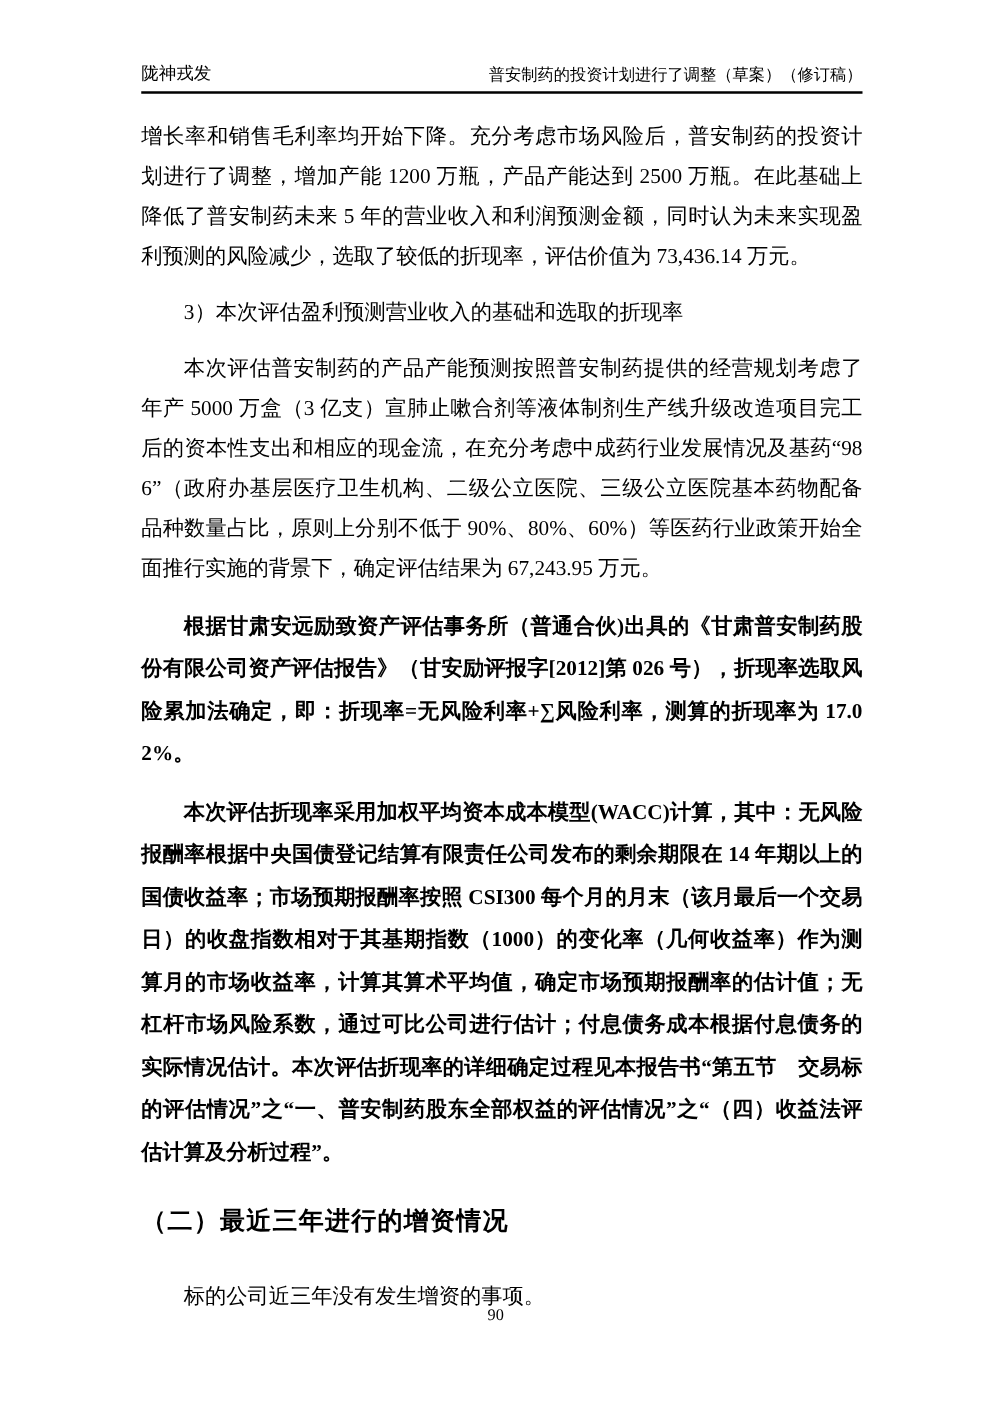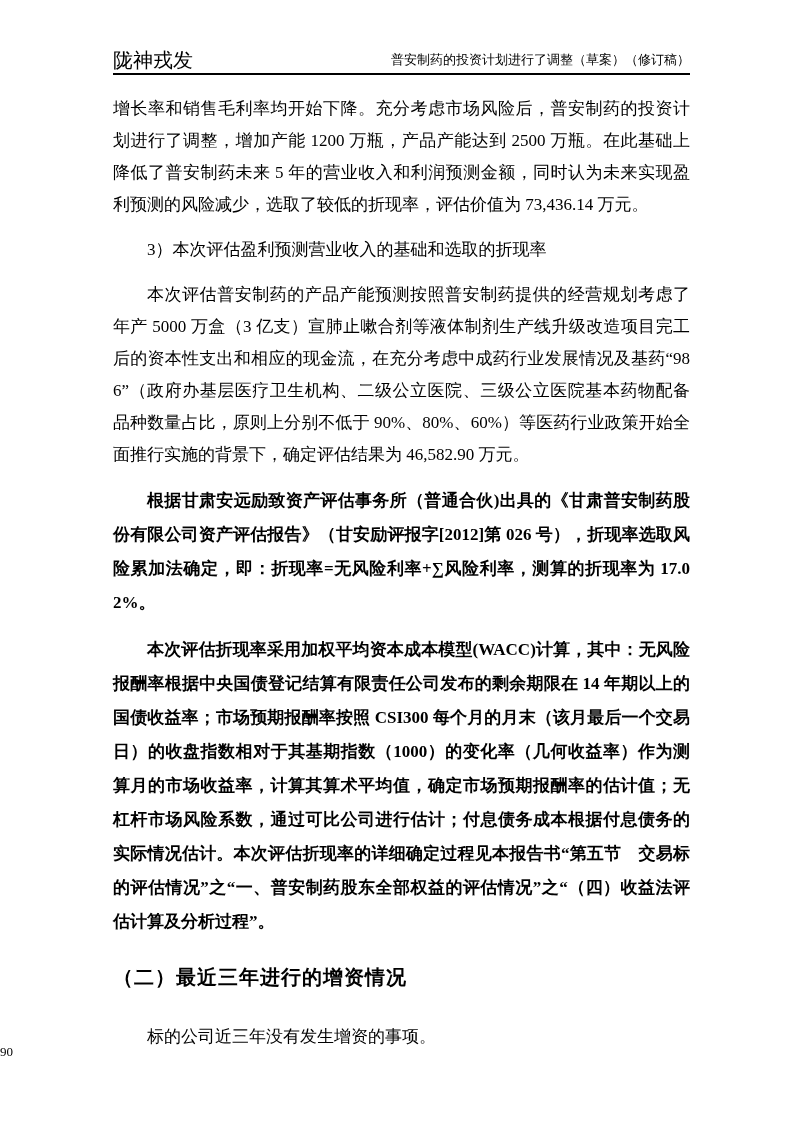--- a/index.html
+++ b/index.html
@@ -21,21 +21,21 @@
     left: 113px;
     right: 103px;
     top: 50px;
     display: flex;
     justify-content: space-between;
     align-items: flex-end;
     border-bottom: 2px solid #000000;
     padding-bottom: 3px;
   }
   .header-left {
-    font-size: 20px;
+    font-size: 14px;
     line-height: 20px;
   }
   .header-right {
     font-size: 13px;
     line-height: 20px;
   }
   .content {
     position: absolute;
     left: 113px;
     right: 103px;
@@ -70,40 +70,40 @@
     letter-spacing: 1px;
   }
   .last-para {
     margin-top: 28px;
   }
   .footer {
     position: absolute;
     left: 0;
     right: 0;
     bottom: 62px;
-    text-align: left;
+    text-align: center;
     font-size: 13px;
   }
 </style>
 </head>
 <body>
 
 <div class="page">
 
   <div class="header">
     <span class="header-left">陇神戎发</span>
     <span class="header-right">普安制药的投资计划进行了调整（草案）（修订稿）</span>
   </div>
 
   <div class="content">
     <p class="para">增长率和销售毛利率均开始下降。充分考虑市场风险后，普安制药的投资计划进行了调整，增加产能 1200 万瓶，产品产能达到 2500 万瓶。在此基础上降低了普安制药未来 5 年的营业收入和利润预测金额，同时认为未来实现盈利预测的风险减少，选取了较低的折现率，评估价值为 73,436.14 万元。</p>
 
     <p class="para indent sub-heading">3）本次评估盈利预测营业收入的基础和选取的折现率</p>
 
-    <p class="para indent mt">本次评估普安制药的产品产能预测按照普安制药提供的经营规划考虑了年产 5000 万盒（3 亿支）宣肺止嗽合剂等液体制剂生产线升级改造项目完工后的资本性支出和相应的现金流，在充分考虑中成药行业发展情况及基药“986”（政府办基层医疗卫生机构、二级公立医院、三级公立医院基本药物配备品种数量占比，原则上分别不低于 90%、80%、60%）等医药行业政策开始全面推行实施的背景下，确定评估结果为 46,582.90 万元。</p>
+    <p class="para indent mt">本次评估普安制药的产品产能预测按照普安制药提供的经营规划考虑了年产 5000 万盒（3 亿支）宣肺止嗽合剂等液体制剂生产线升级改造项目完工后的资本性支出和相应的现金流，在充分考虑中成药行业发展情况及基药“986”（政府办基层医疗卫生机构、二级公立医院、三级公立医院基本药物配备品种数量占比，原则上分别不低于 90%、80%、60%）等医药行业政策开始全面推行实施的背景下，确定评估结果为 67,243.95 万元。</p>
 
     <p class="para indent mt bold-para">根据甘肃安远励致资产评估事务所（普通合伙)出具的《甘肃普安制药股份有限公司资产评估报告》（甘安励评报字[2012]第 026 号），折现率选取风险累加法确定，即：折现率=无风险利率+∑风险利率，测算的折现率为 17.02%。</p>
 
     <p class="para indent mt bold-para">本次评估折现率采用加权平均资本成本模型(WACC)计算，其中：无风险报酬率根据中央国债登记结算有限责任公司发布的剩余期限在 14 年期以上的国债收益率；市场预期报酬率按照 CSI300 每个月的月末（该月最后一个交易日）的收盘指数相对于其基期指数（1000）的变化率（几何收益率）作为测算月的市场收益率，计算其算术平均值，确定市场预期报酬率的估计值；无杠杆市场风险系数，通过可比公司进行估计；付息债务成本根据付息债务的实际情况估计。本次评估折现率的详细确定过程见本报告书“第五节　交易标的评估情况”之“一、普安制药股东全部权益的评估情况”之“（四）收益法评估计算及分析过程”。</p>
 
     <h2 class="section-heading">（二）最近三年进行的增资情况</h2>
 
     <p class="para indent last-para">标的公司近三年没有发生增资的事项。</p>
   </div>
 

